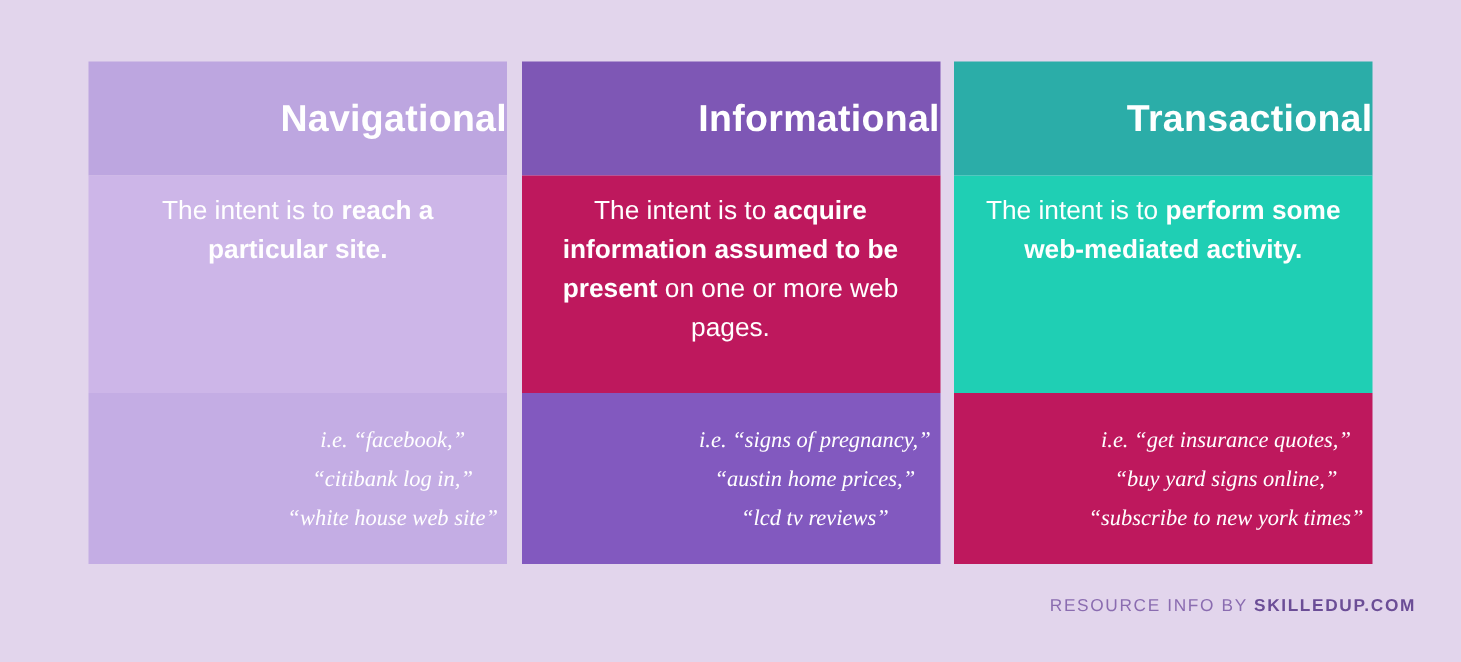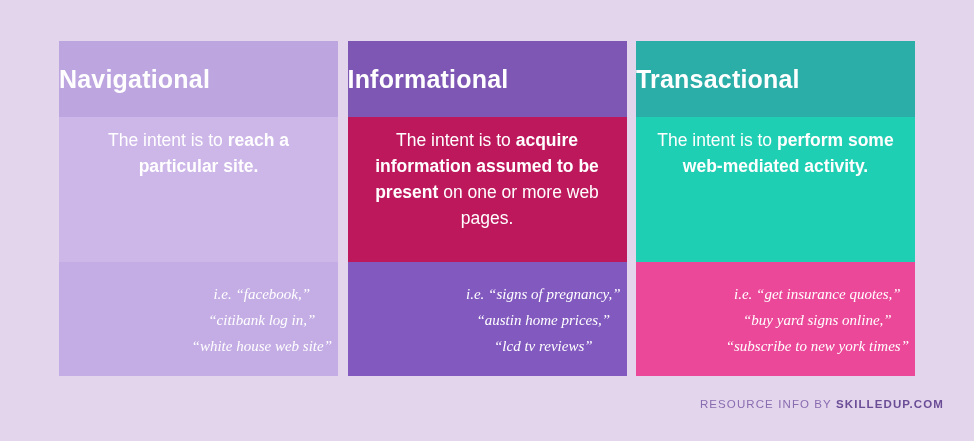--- a/index.html
+++ b/index.html
@@ -38,21 +38,21 @@
     height: 335px;
     display: flex;
     flex-direction: column;
     box-sizing: border-box;
   }
 
   .col-header {
     height: 76px;
     display: flex;
     align-items: center;
-    justify-content: flex-start;
+    justify-content: flex-end;
     box-sizing: border-box;
   }
 
   .col-header-text {
     color: #ffffff;
     font-size: 25px;
     font-weight: bold;
     letter-spacing: 0.2px;
     line-height: 1;
     text-align: center;
@@ -104,21 +104,21 @@
   .col-navigational .col-examples { background: #c4ade4; }
 
   
   .col-informational .col-header   { background: #7e57b5; }
   .col-informational .col-body     { background: #be185d; }
   .col-informational .col-examples { background: #8259bf; }
 
   
   .col-transactional .col-header   { background: #2bada8; }
   .col-transactional .col-body     { background: #1fcfb4; }
-  .col-transactional .col-examples { background: #ec4899; }
+  .col-transactional .col-examples { background: #be185d; }
 
   .footer {
     position: absolute;
     right: 30px;
     top: 398px;
     color: #7e5fa6;
     font-size: 11.5px;
     font-weight: bold;
     letter-spacing: 1.1px;
     text-align: right;

